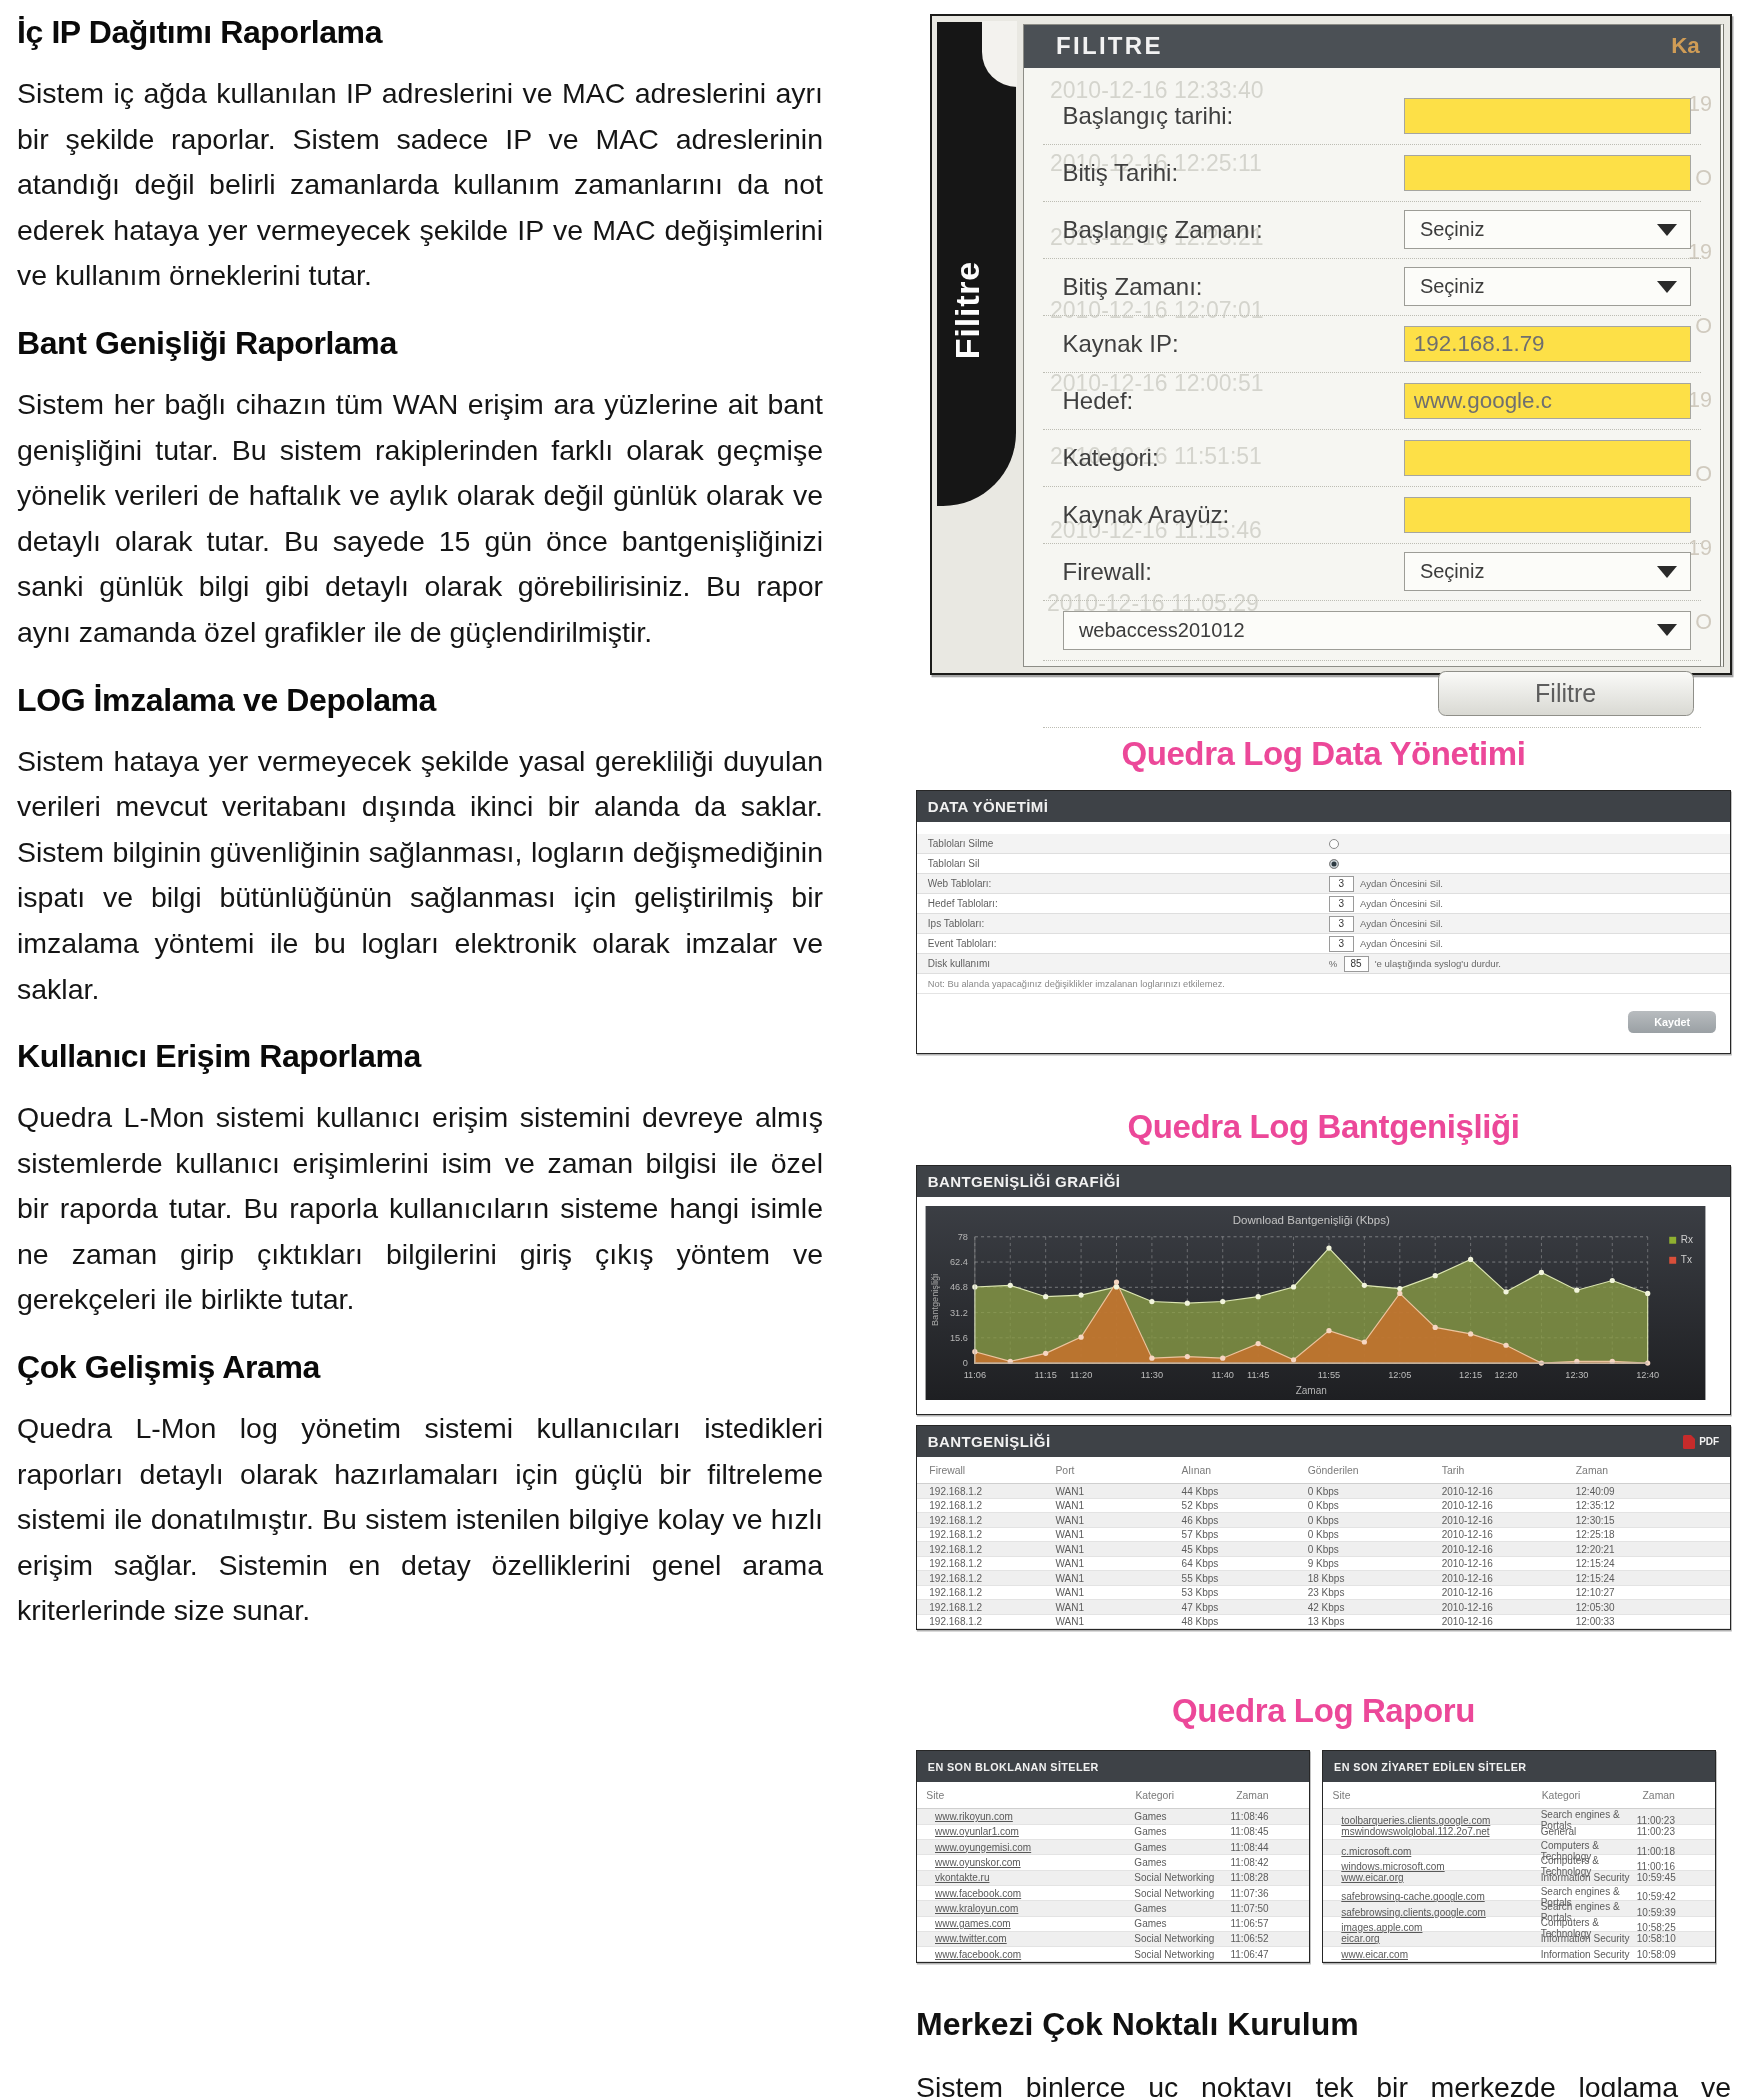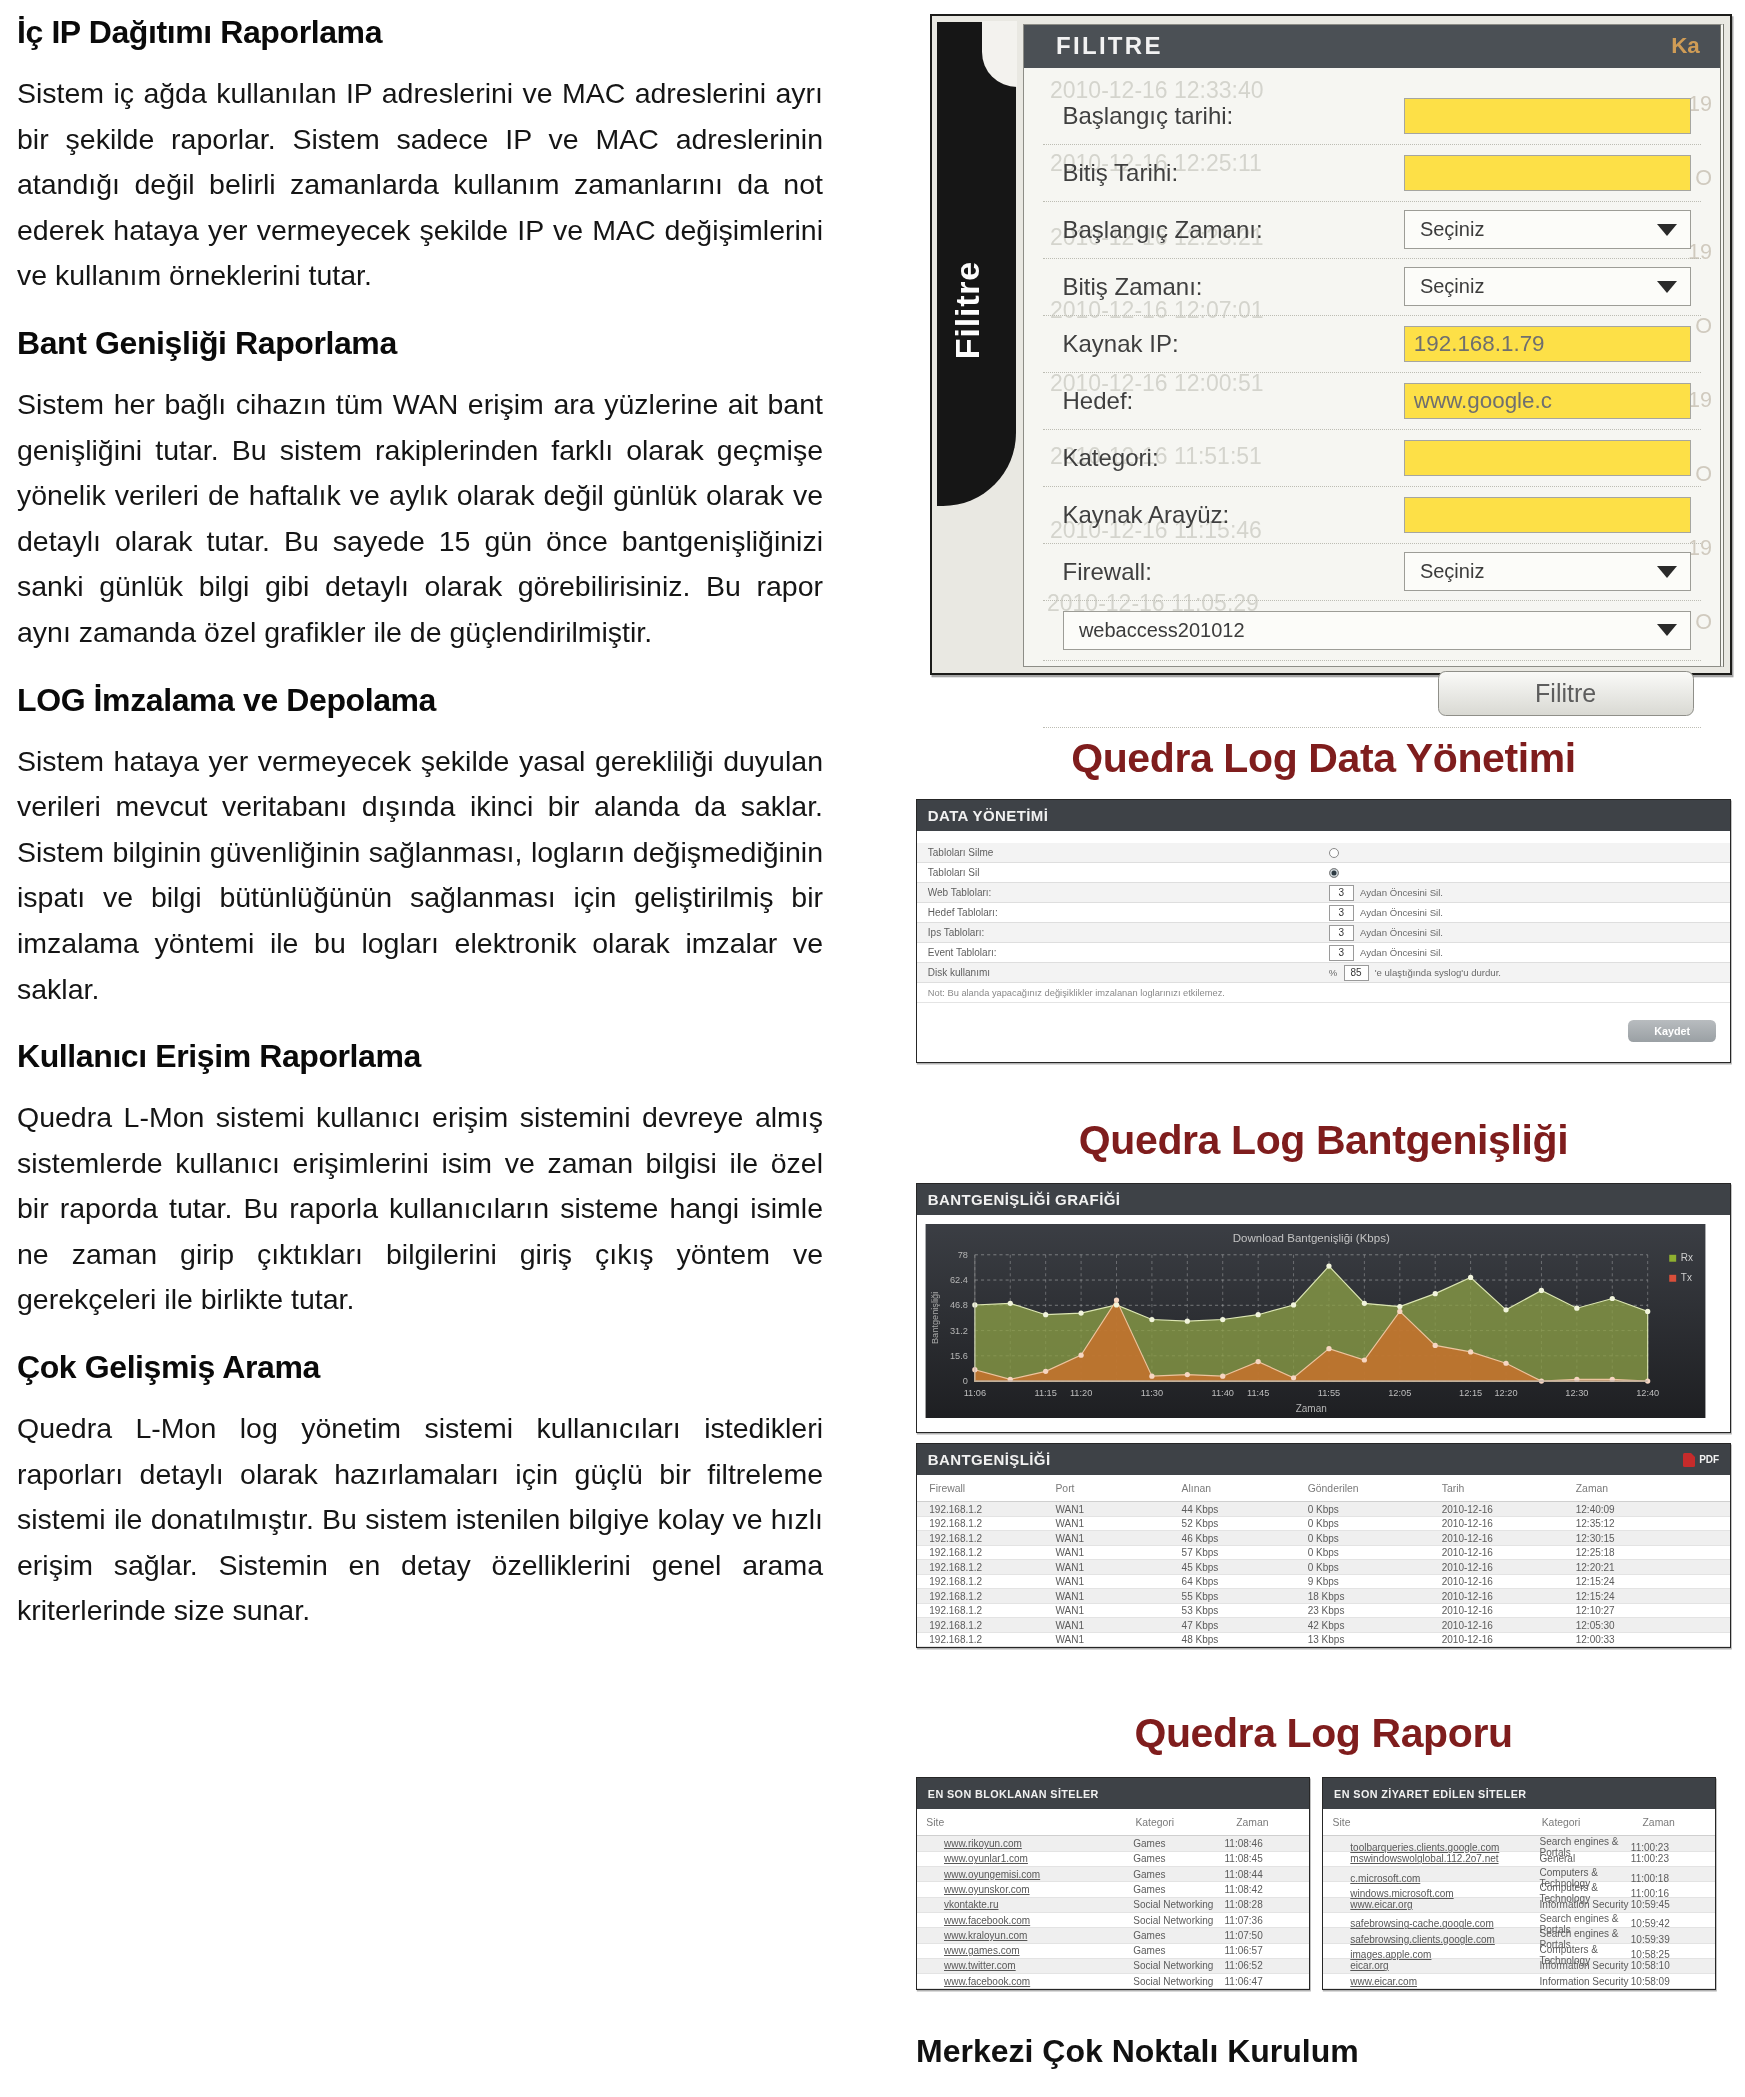--- a/index.html
+++ b/index.html
@@ -5,21 +5,21 @@
   html,body{margin:0;padding:0;background:#ffffff;}
   body{width:1746px;height:2097px;font-family:"Liberation Sans",sans-serif;color:#111;overflow:hidden;}
   .page{display:flex;padding:14px 15.4px 0 17px;}
   .col-left{width:806px;flex:0 0 auto;}
   .col-right{width:815px;flex:0 0 auto;margin-left:93px;}
 
   
   h2.sec{font-size:32px;font-weight:bold;margin:0 0 20px 0;color:#0a0a0a;letter-spacing:-0.4px;}
   .sec-wrap{margin-bottom:26px;}
   p.body{font-size:28.5px;line-height:1.6;text-align:justify;margin:0;color:#151515;}
-  .caption{font-size:41px;font-weight:bold;color:#7f1d1d;text-align:center;letter-spacing:-0.4px;}
+  .caption{font-size:33px;font-weight:bold;color:#ec4899;text-align:center;letter-spacing:-0.4px;}
   .caption-left{margin-top:34px;padding-left:85px;}
   .rb-head{font-size:32px;font-weight:bold;margin:43px 0 21.6px 0;}
 
   
   .shot-filter{position:relative;width:798px;height:657px;margin-left:14px;background:#e9e8e2;
     border:2.3px solid #1c1c1a;box-shadow:1.5px 2.3px 0 rgba(0,0,0,.35);}
   .f-tab{position:absolute;left:5.4px;top:6.2px;width:79px;height:484px;background:#161616;
     border-bottom-right-radius:73px;}
   .f-tab:before{content:"";position:absolute;right:-0.8px;top:-0.8px;width:35px;height:66px;
     background:#f3f2ee;border-bottom-left-radius:69px;}
@@ -87,21 +87,21 @@
   .pdf-label{color:#f1f1f1;font-size:10px;font-weight:bold;}
   .grid-head{display:grid;color:#7a7a7a;font-size:10.4px;align-items:center;
     border-bottom:0.8px solid #cfcfcf;}
   .grid-row{display:grid;color:#5c5c5c;font-size:10px;align-items:center;border-bottom:0.8px solid #e3e3e3;}
   .grid-row:nth-child(even){background:#efefef;}
   .bw-grid{grid-template-columns:16% 16% 16% 17% 17% 18%;}
   .bw-head{height:26px;padding:0 12.3px;}
   .bw-row{height:13.5px;padding:0 12.3px;}
   .site-grid{grid-template-columns:56% 27% 17%;}
   .site-head{height:26px;padding:0 9.3px;}
-  .site-row{height:14.3px;padding:0 27px;}
+  .site-row{height:14.3px;padding:0 18px;}
   .site-link{text-decoration:underline;color:#585858;overflow:hidden;white-space:nowrap;text-overflow:ellipsis;}
   .sites-wrap{display:flex;gap:12.3px;}
   .site-panel{width:392px;flex:0 0 auto;}
 </style>
 </head>
 <body>
 
 <div class="page">
 
   <div class="col-left">

